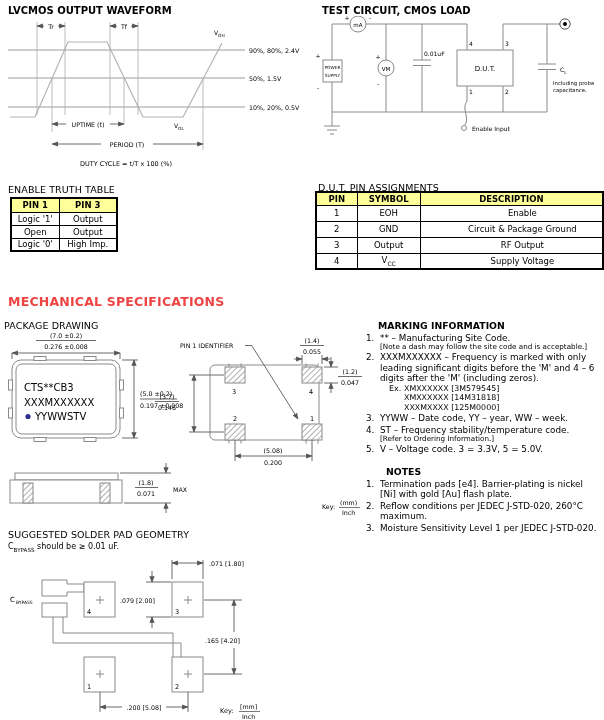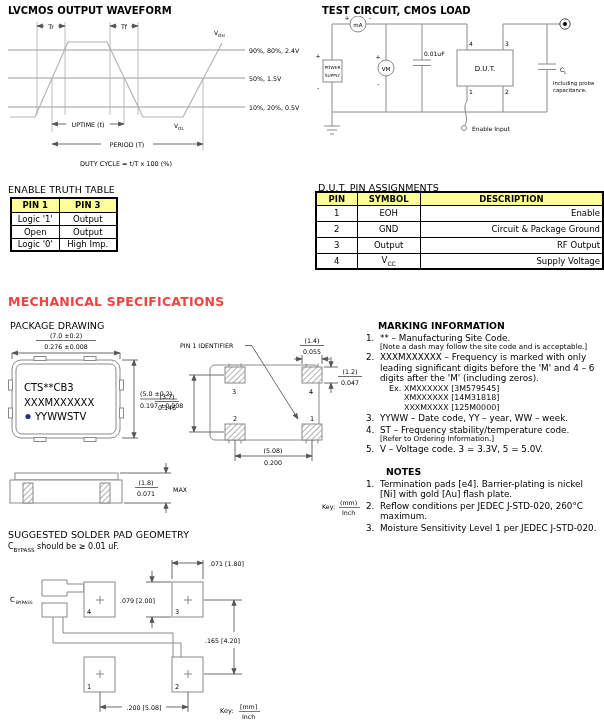--- a/index.html
+++ b/index.html
@@ -10,21 +10,21 @@
   .big-title{font-weight:bold;font-size:10px}
   .mech-title{font-weight:bold;font-size:12.5px;color:#ef4444;letter-spacing:.2px}
   table{border-collapse:collapse}
   .dtable{border:2px solid #000;background:#fff}
   .dtable th,.dtable td{border:1px solid #000;font-size:8.5px;text-align:center;padding:0 2px}
   .dtable th{background:#ffff99;font-weight:bold}
   .truth th{height:14px}.truth td{height:13px}
   .truth .c0{width:48px}.truth .c1{width:58px}
   .pins th{height:13px}.pins td{height:16px}
   .pins .c0{width:43px}.pins .c1{width:65px}.pins .c2{width:194px}
-  .pins td.desc{text-align:right;padding-left:24px}
+  .pins td.desc{text-align:center;padding-left:24px}
   sub{font-size:70%}
   svg text{font-family:"DejaVu Sans",sans-serif;fill:#000}
   .dim line,.dim path{stroke:#6b6b6b;stroke-width:1;fill:none}
   .dim text{font-size:6.3px}
   .draw{stroke:#8a8a8a;stroke-width:1;fill:none}
   .rightcol{width:234px}
   .mi-title{font-weight:bold;font-size:9.3px;margin-left:12px;margin-bottom:2px}
   .mi-item{display:flex;margin-bottom:1px}
   .mi-num{width:14px;flex:none;font-size:8.8px}
   .mi-body{flex:1}
@@ -211,21 +211,21 @@
   </tr>
   <tr>
     <td>4</td>
     <td><span>V</span><sub>CC</sub></td>
     <td class="desc">Supply Voltage</td>
   </tr>
 </tbody>
   </table>
 
 <div class="abs mech-title" style="left:8px;top:294px">MECHANICAL SPECIFICATIONS</div>
-<div class="abs sec-title" style="left:10px;top:320px">PACKAGE DRAWING</div>
+<div class="abs sec-title" style="left:4px;top:320px">PACKAGE DRAWING</div>
 
 <svg class="abs" style="left:8px;top:330px" width="360" height="196" viewBox="0 0 360 196">
 
   <g class="draw">
     <rect x="4" y="30" width="108" height="78" rx="9" fill="#fff"></rect>
     <rect x="26" y="26.5" width="12" height="4" fill="#fff"></rect>
       <rect x="76" y="26.5" width="12" height="4" fill="#fff"></rect>
     <rect x="26" y="107.5" width="12" height="4" fill="#fff"></rect>
       <rect x="76" y="107.5" width="12" height="4" fill="#fff"></rect>
     <rect x="0.5" y="50" width="4" height="10" fill="#fff"></rect>

